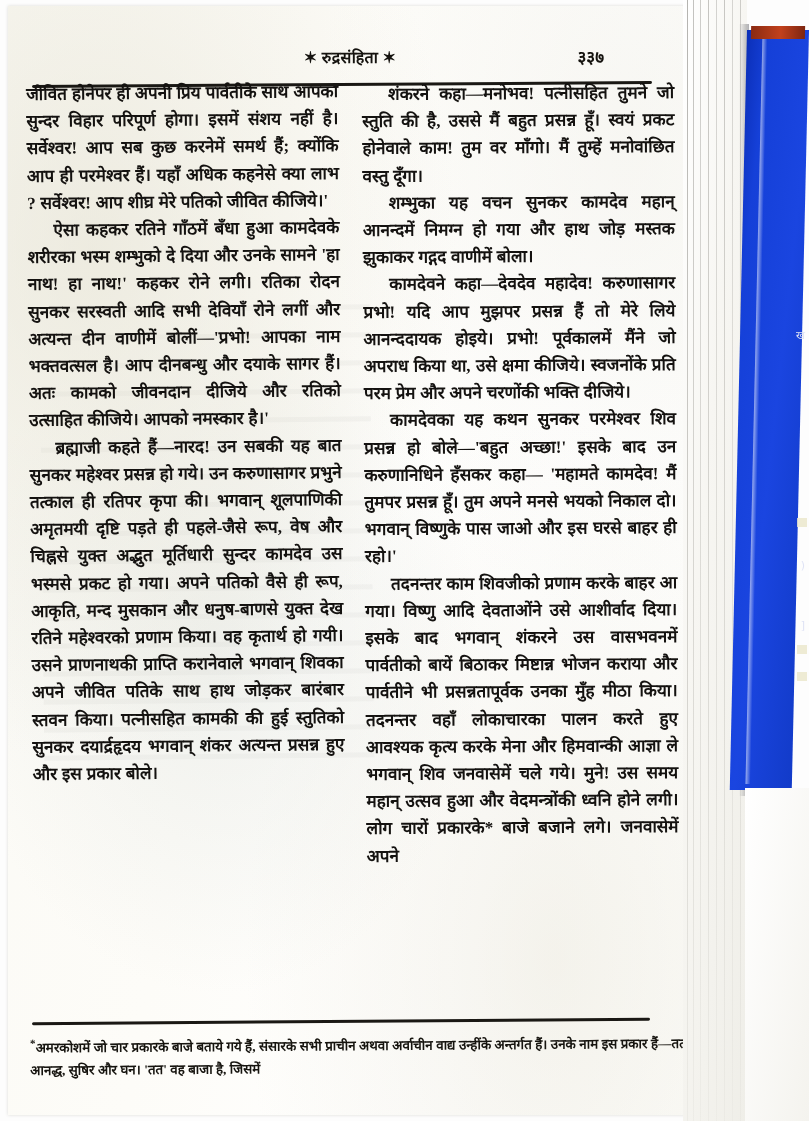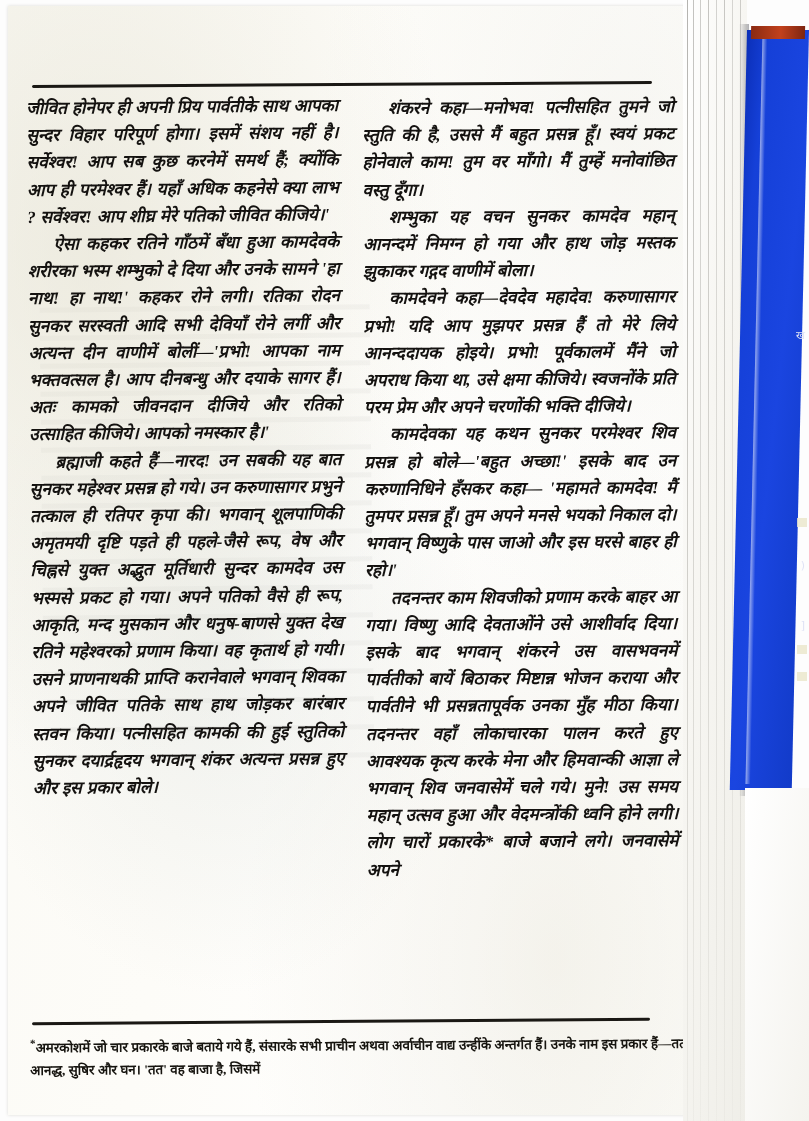--- a/index.html
+++ b/index.html
@@ -117,22 +117,22 @@
   .rule-top{
     position:absolute;left:32px;top:83px;
     width:620px;height:3px;
     background:#1a1814;
     border-radius:2px;
     transform:rotate(-.35deg);
   }
 
   .cols{
     position:absolute;
-    left:26px;top:95px;
-    width:648px;height:915px;font-style:italic;
+    left:26px;top:81px;
+    width:648px;height:915px;
   }
   .col{
     position:absolute;top:0;width:312px;height:915px;
   }
   .col-left{left:0;transform:rotate(-.55deg);transform-origin:top left;}
   .col-right{left:336px;transform:rotate(-.35deg);transform-origin:top left;}
 
   .para{
     margin:0 0 0 0;
     font-size:17.1px;
@@ -165,20 +165,24 @@
 <body>
 
 <div id="page">
 
   <div class="scan-bg"></div>
 
   <div class="sheet">
     <div class="ghost"></div>
   </div>
 
+  <div class="header">
+    <div class="header-title">✶ रुद्रसंहिता ✶</div>
+    <div class="header-folio">३३७</div>
+  </div>
   <div class="rule-top"></div>
 
   <div class="cols">
 
     <div class="col col-left">
       <p class="para">जीवित होनेपर ही अपनी प्रिय पार्वतीके साथ आपका सुन्दर विहार परिपूर्ण होगा। इसमें संशय नहीं है। सर्वेश्वर! आप सब कुछ करनेमें समर्थ हैं; क्योंकि आप ही परमेश्वर हैं। यहाँ अधिक कहनेसे क्या लाभ ? सर्वेश्वर! आप शीघ्र मेरे पतिको जीवित कीजिये।'</p>
       <p class="para">ऐसा कहकर रतिने गाँठमें बँधा हुआ कामदेवके शरीरका भस्म शम्भुको दे दिया और उनके सामने 'हा नाथ! हा नाथ!' कहकर रोने लगी। रतिका रोदन सुनकर सरस्वती आदि सभी देवियाँ रोने लगीं और अत्यन्त दीन वाणीमें बोलीं—'प्रभो! आपका नाम भक्तवत्सल है। आप दीनबन्धु और दयाके सागर हैं। अतः कामको जीवनदान दीजिये और रतिको उत्साहित कीजिये। आपको नमस्कार है।'</p>
       <p class="para">ब्रह्माजी कहते हैं—नारद! उन सबकी यह बात सुनकर महेश्वर प्रसन्न हो गये। उन करुणासागर प्रभुने तत्काल ही रतिपर कृपा की। भगवान् शूलपाणिकी अमृतमयी दृष्टि पड़ते ही पहले-जैसे रूप, वेष और चिह्नसे युक्त अद्भुत मूर्तिधारी सुन्दर कामदेव उस भस्मसे प्रकट हो गया। अपने पतिको वैसे ही रूप, आकृति, मन्द मुसकान और धनुष-बाणसे युक्त देख रतिने महेश्वरको प्रणाम किया। वह कृतार्थ हो गयी। उसने प्राणनाथकी प्राप्ति करानेवाले भगवान् शिवका अपने जीवित पतिके साथ हाथ जोड़कर बारंबार स्तवन किया। पत्नीसहित कामकी की हुई स्तुतिको सुनकर दयार्द्रहृदय भगवान् शंकर अत्यन्त प्रसन्न हुए और इस प्रकार बोले।</p>
     </div>
 

